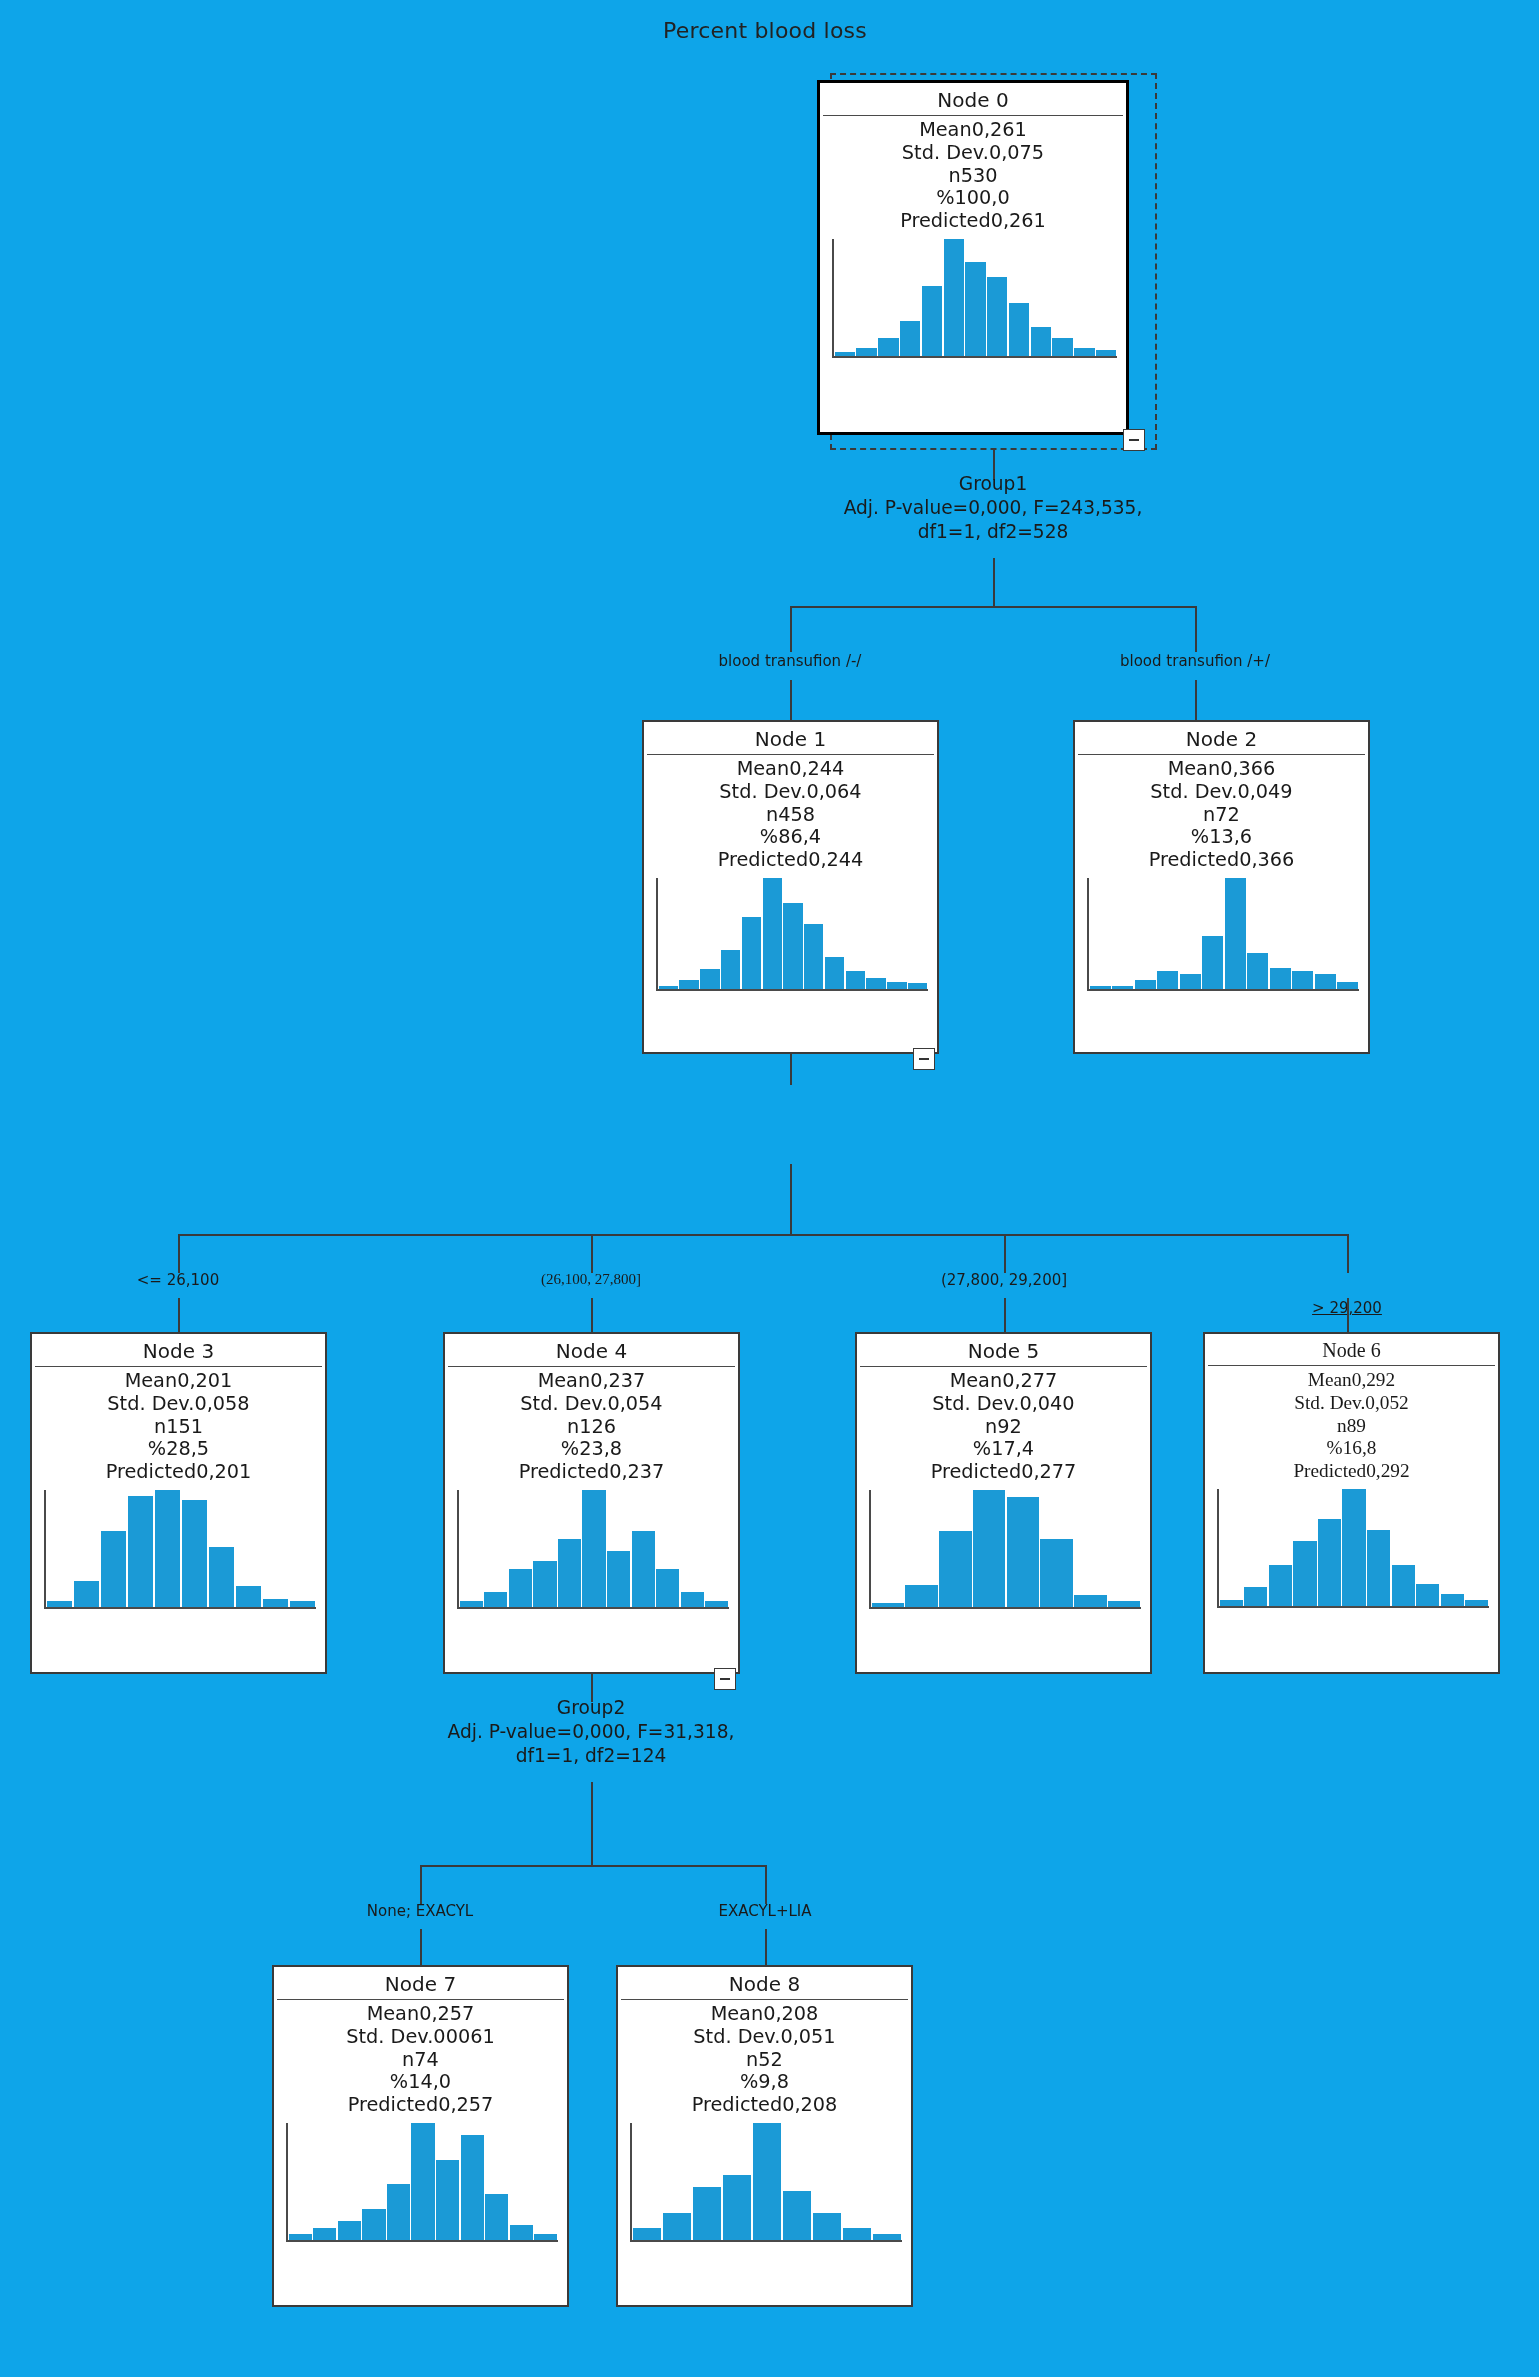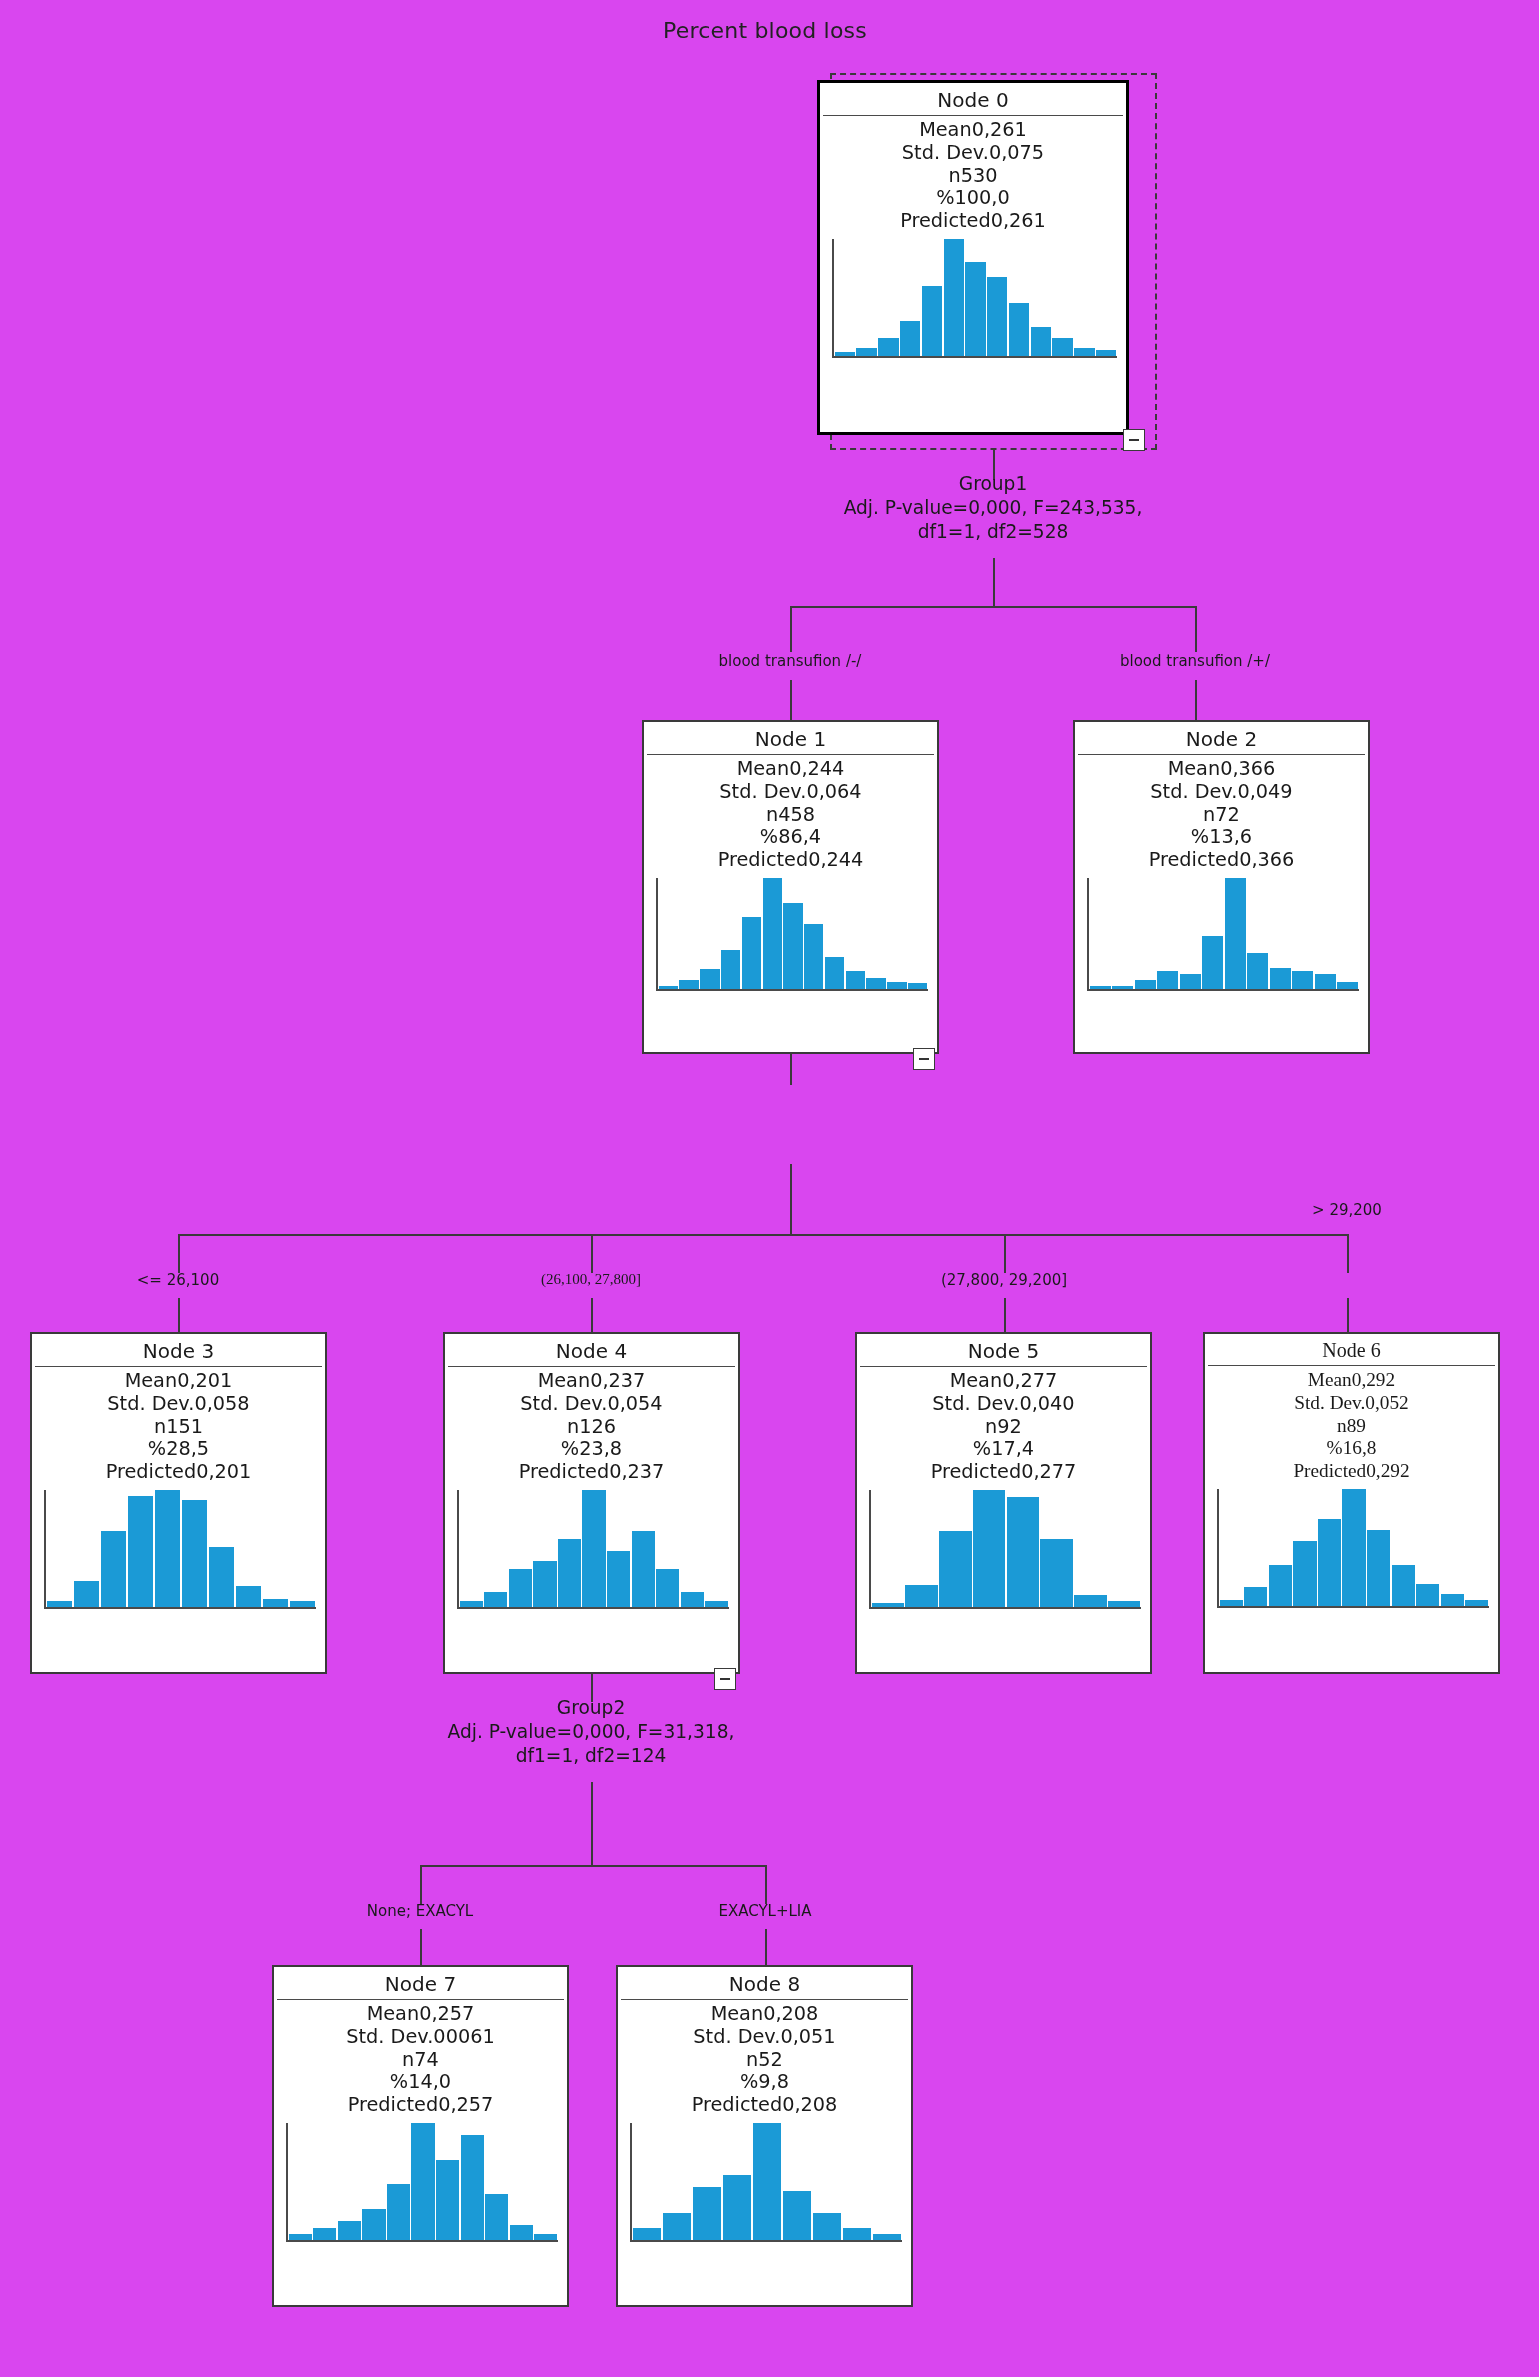--- a/index.html
+++ b/index.html
@@ -9,21 +9,21 @@
   }
   body {
     font-family: "DejaVu Sans", sans-serif;
     color: #1a1a1a;
   }
   #root {
     position: relative;
     width: 1539px;
     height: 2377px;
     overflow: hidden;
-    background: #d946ef;
+    background: #0ea5e9;
   }
   .abs { position: absolute; }
 
   .title {
     font-size: 22px;
     text-align: center;
     color: #222;
     letter-spacing: 0.2px;
   }
 
@@ -305,21 +305,21 @@
   <div class="abs vline" style="left:790px; top:1164px; height:70px;"></div>
   <div class="abs hline" style="left:178px; top:1234px; width:1169px;"></div>
   <div class="abs vline" style="left:178px; top:1234px; height:39px;"></div>
   <div class="abs vline" style="left:591px; top:1234px; height:39px;"></div>
   <div class="abs vline" style="left:1004px; top:1234px; height:39px;"></div>
   <div class="abs vline" style="left:1347px; top:1234px; height:39px;"></div>
 
   <div class="abs branch-label" style="left:178px; top:1271px; width:312px; transform:translateX(-50%);">&lt;= 26,100</div>
   <div class="abs branch-label" style="left:591px; top:1271px; width:312px; transform:translateX(-50%);font-family:Liberation Serif, serif;">(26,100, 27,800]</div>
   <div class="abs branch-label" style="left:1004px; top:1271px; width:312px; transform:translateX(-50%);">(27,800, 29,200]</div>
-  <div class="abs branch-label" style="left:1347px; top:1201px; width:312px; transform:translateX(-50%);">&gt; 29,200</div>
+  <div class="abs branch-label" style="left:1347px; top:1299px; width:312px; transform:translateX(-50%);text-decoration:underline;">&gt; 29,200</div>
 
   <div class="abs vline" style="left:178px; top:1298px; height:34px;"></div>
   <div class="abs vline" style="left:591px; top:1298px; height:34px;"></div>
   <div class="abs vline" style="left:1004px; top:1298px; height:34px;"></div>
   <div class="abs vline" style="left:1347px; top:1298px; height:34px;"></div>
 
   <div class="abs node" style="left:30px; top:1332px; width:297px; height:342px;">
     <div class="node-title">Node 3</div>
     <div class="node-divider"></div>
     <div class="stats">

